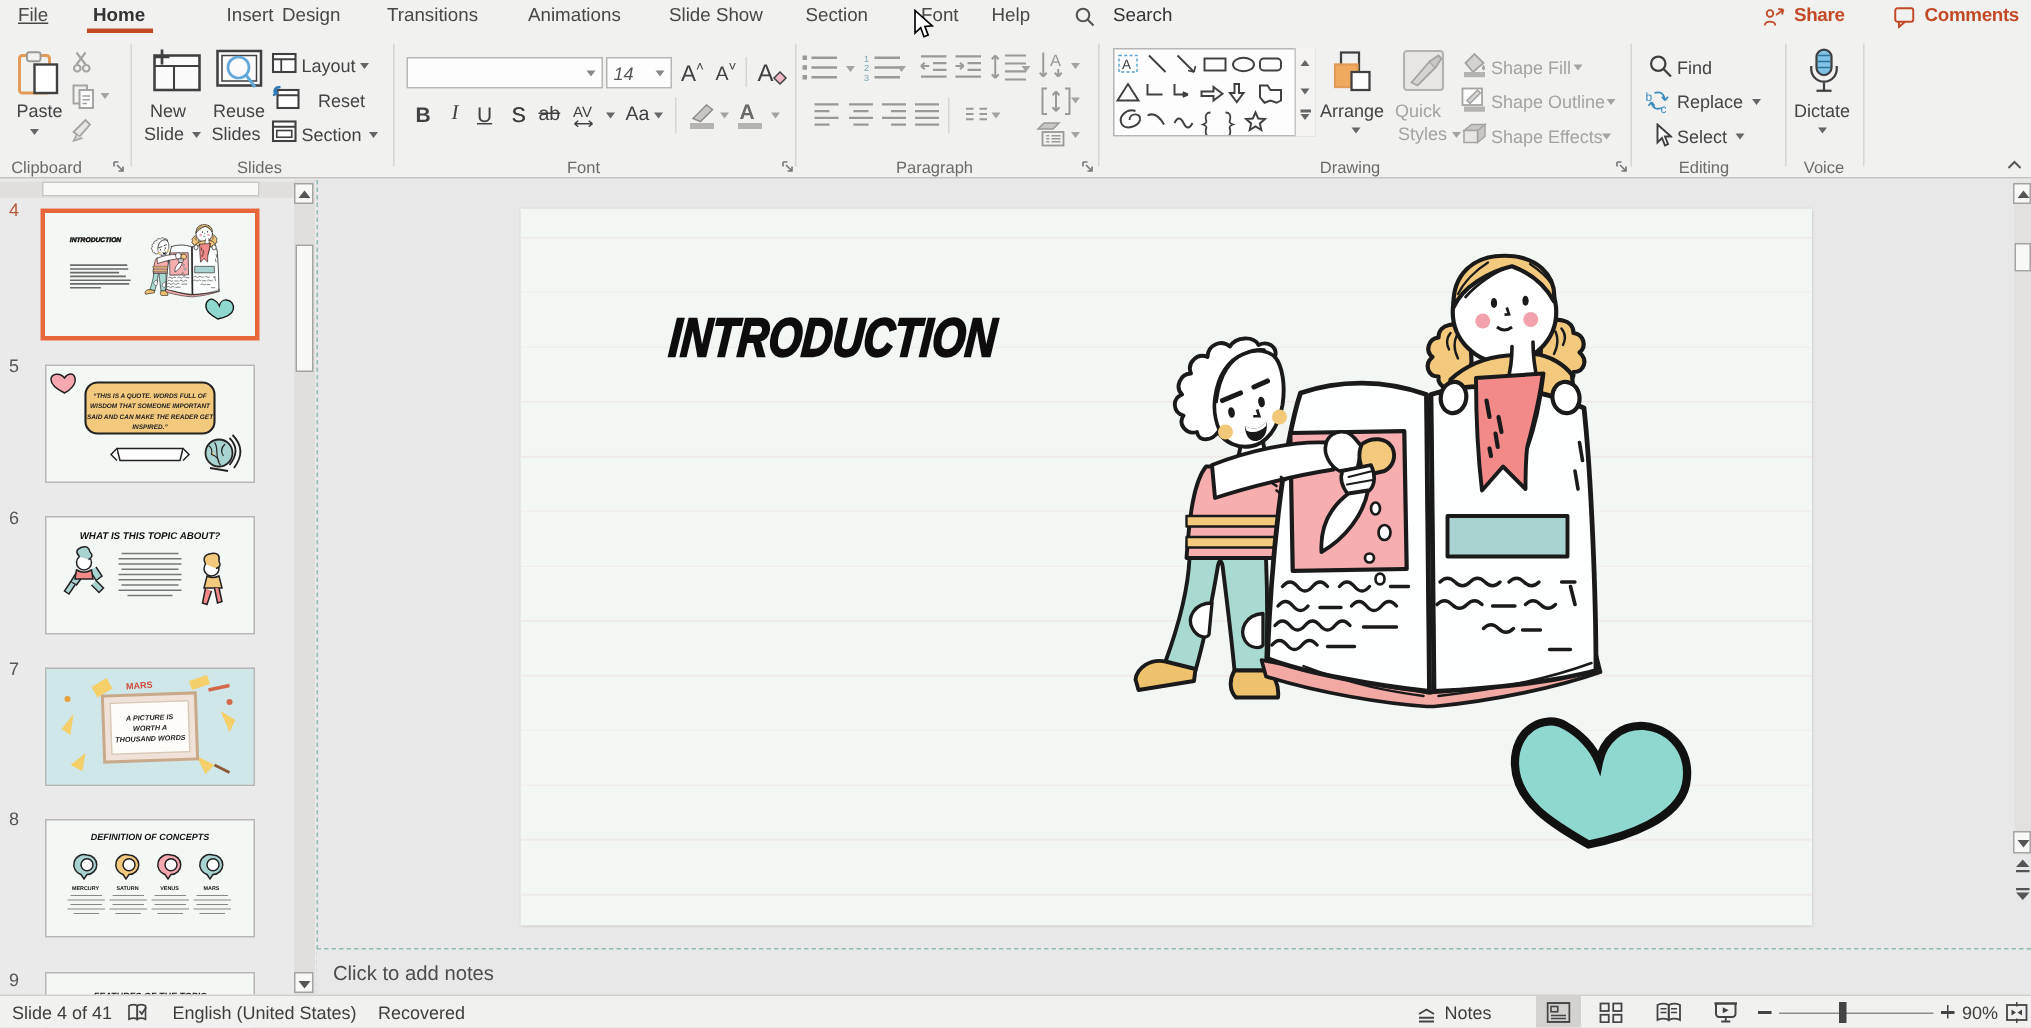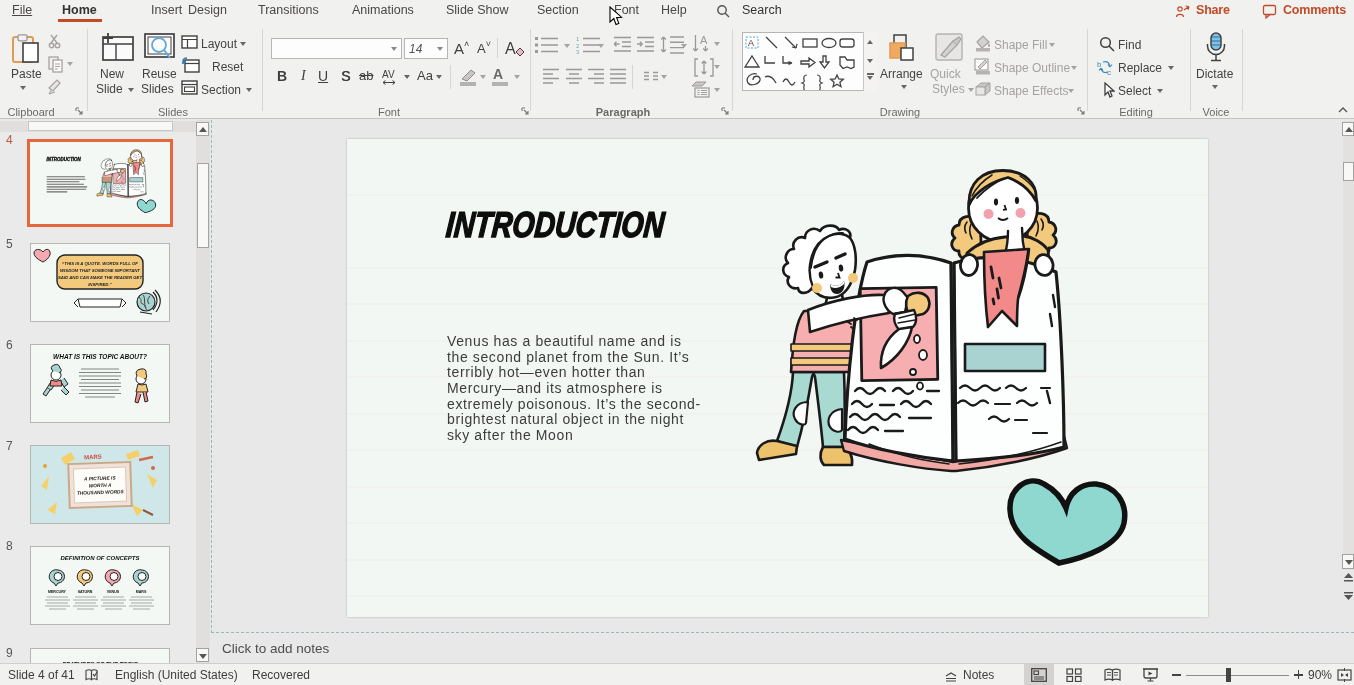--- a/index.html
+++ b/index.html
@@ -94,21 +94,21 @@
   <div class="gdiv" style="left:87px;"></div>
   <div class="gdiv" style="left:262px;"></div>
   <div class="gdiv" style="left:530px;"></div>
   <div class="gdiv" style="left:732px;"></div>
   <div class="gdiv" style="left:1087px;"></div>
   <div class="gdiv" style="left:1190px;"></div>
   <div class="gdiv" style="left:1242px;"></div>
   <div class="glabel" style="left:-29px;">Clipboard</div>
   <div class="glabel" style="left:113px;">Slides</div>
   <div class="glabel" style="left:329px;">Font</div>
-  <div class="glabel" style="left:563px;font-weight:bold;">Paragraph</div>
+  <div class="glabel" style="left:563px;">Paragraph</div>
   <div class="glabel" style="left:840px;">Drawing</div>
   <div class="glabel" style="left:1076px;">Editing</div>
   <div class="glabel" style="left:1156px;">Voice</div>
   <svg class="launcher" style="left:75px;" viewBox="0 0 10 10">
       <path d="M1 1 v3 M1 1 h3 M3 3 l4 4 M7 4 v3 h-3" stroke="#777" stroke-width="1.1" fill="none"></path>
     </svg>
   <svg class="launcher" style="left:521px;" viewBox="0 0 10 10">
       <path d="M1 1 v3 M1 1 h3 M3 3 l4 4 M7 4 v3 h-3" stroke="#777" stroke-width="1.1" fill="none"></path>
     </svg>
   <svg class="launcher" style="left:721px;" viewBox="0 0 10 10">
@@ -382,21 +382,20 @@
     <span class="tri-up" style="left:2px;top:4px;"></span>
   </div>
 <div class="sbbox" style="left:197px;top:163px;width:12px;height:85px;"></div>
 <div class="sbbox" style="left:196px;top:648px;width:13px;height:14px;">
     <span class="tri-dn" style="left:2px;top:5px;"></span>
   </div>
 <div id="splitter"></div>
 <div id="canvas">
   <div id="slide">
     <div id="title">INTRODUCTION</div>
-    <div id="bodytext">Venus has a beautiful name and is<br>the second planet from the Sun. It’s<br>terribly hot—even hotter than<br>Mercury—and its atmosphere is<br>extremely poisonous. It’s the second-<br>brightest natural object in the night<br>sky after the Moon</div>
     <svg id="illus" width="861" height="478" viewBox="0 0 861 478">
       <g id="scene">
 
       <g stroke="#1a1a1a" stroke-width="2.8" stroke-linecap="round" stroke-linejoin="round">
         <path d="M633 82 C624 74 612 77 612 86 C605 87 603 95 608 99 C602 104 605 112 612 112 C611 119 620 123 626 118 C631 114 634 108 634 102 Z" fill="#f3c97e"></path>
         <path d="M681 79 C690 71 702 74 702 83 C709 84 711 92 706 96 C712 101 709 109 702 109 C703 116 694 120 688 115 C683 111 680 105 680 99 Z" fill="#f3c97e"></path>
         <path d="M619 94 q-3 -6 1 -11 M625 100 q-4 -8 -1 -15 M695 91 q3 -6 -1 -11 M689 97 q4 -8 1 -15" fill="none" stroke-width="1.6"></path>
         <ellipse cx="656" cy="69" rx="34.5" ry="34" fill="#ffffff"></ellipse>
         <path d="M622 66 C621 44 635 31.5 656 31.5 C677 31.5 691 44 689 62 C683 51 673 43 661 38.5 C646 42 628 52 622 66 Z" fill="#f3c97e"></path>
         <path d="M659 39 C650 42 638 50 630 59" fill="none" stroke-width="1.8"></path>

